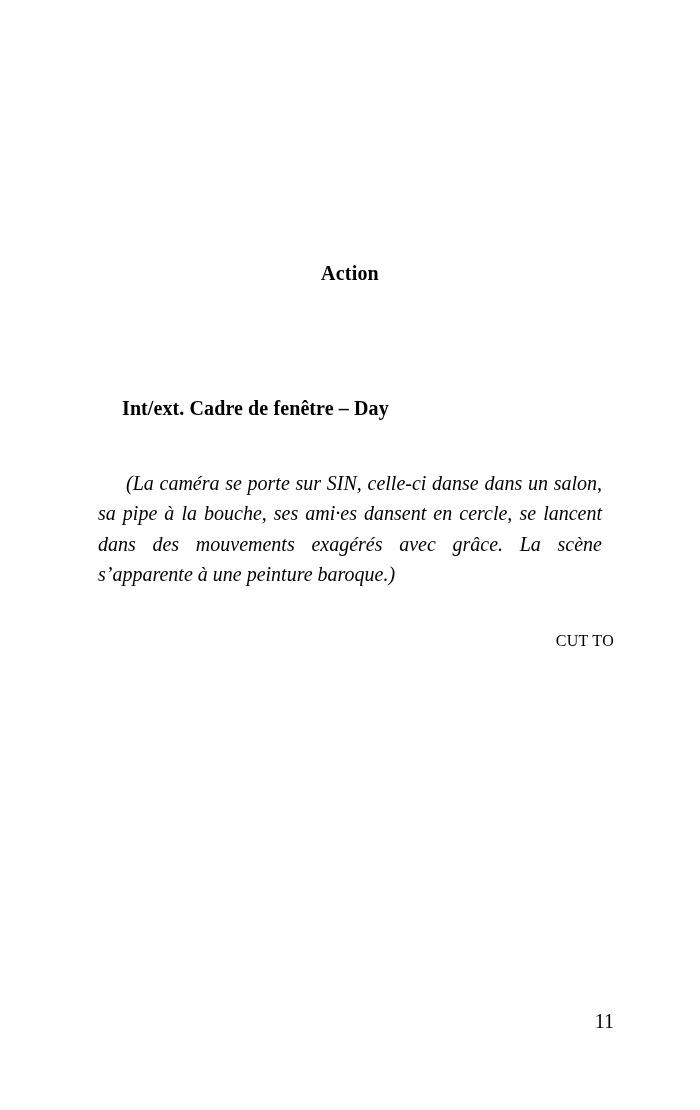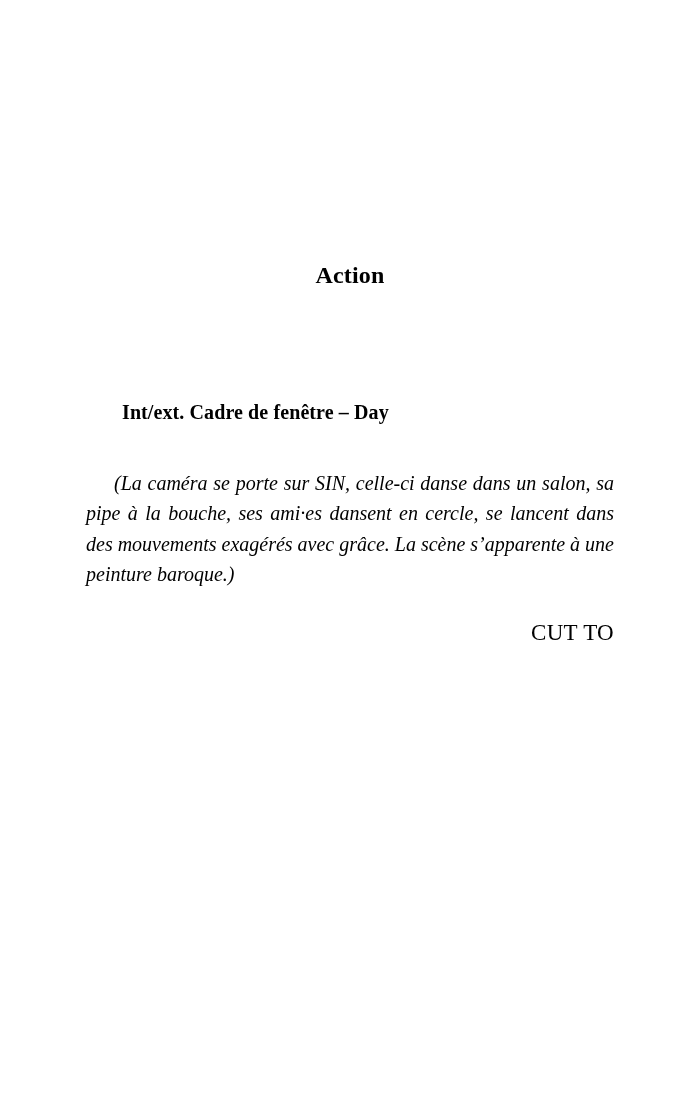--- a/index.html
+++ b/index.html
@@ -23,46 +23,46 @@
     height: 1110px;
     box-sizing: border-box;
   }
   .content {
     position: absolute;
     left: 86px;
     top: 0;
     width: 528px;
   }
   .chapter-title {
-    font-size: 24px;
+    font-size: 20px;
     font-weight: bold;
     text-align: center;
     margin: 0;
     padding-top: 262px;
     letter-spacing: 0.2px;
   }
   .scene-heading {
     font-size: 20px;
     font-weight: bold;
     margin: 8px;
     padding-top: 104px;
     text-indent: 28px;
     letter-spacing: 0.1px;
   }
   .action-paragraph {
     font-size: 20px;
     font-style: italic;
-    margin: 0;
+    margin: 12px;
     padding-top: 36px;
     text-align: justify;
     text-indent: 28px;
     line-height: 1.52;
   }
   .transition {
-    font-size: 23px;
+    font-size: 16px;
     margin: 0;
     padding-top: 30px;
     text-align: right;
     letter-spacing: 0.3px;
   }
   .page-number {
     position: absolute;
     left: 86px;
     top: 1010px;
     width: 528px;
@@ -77,13 +77,14 @@
   <div class="content">
     <h1 class="chapter-title">Action</h1>
 
     <h2 class="scene-heading">Int/ext. Cadre de fenêtre – Day</h2>
 
     <p class="action-paragraph">(La caméra se porte sur SIN, celle-ci danse dans un salon, sa pipe à la bouche, ses ami·es dansent en cercle, se lancent dans des mouvements exagérés avec grâce. La scène s’apparente à une peinture baroque.)</p>
 
     <p class="transition">CUT TO</p>
   </div>
 
+  <div class="page-number">11</div>
 </div>
 
 </body></html>

